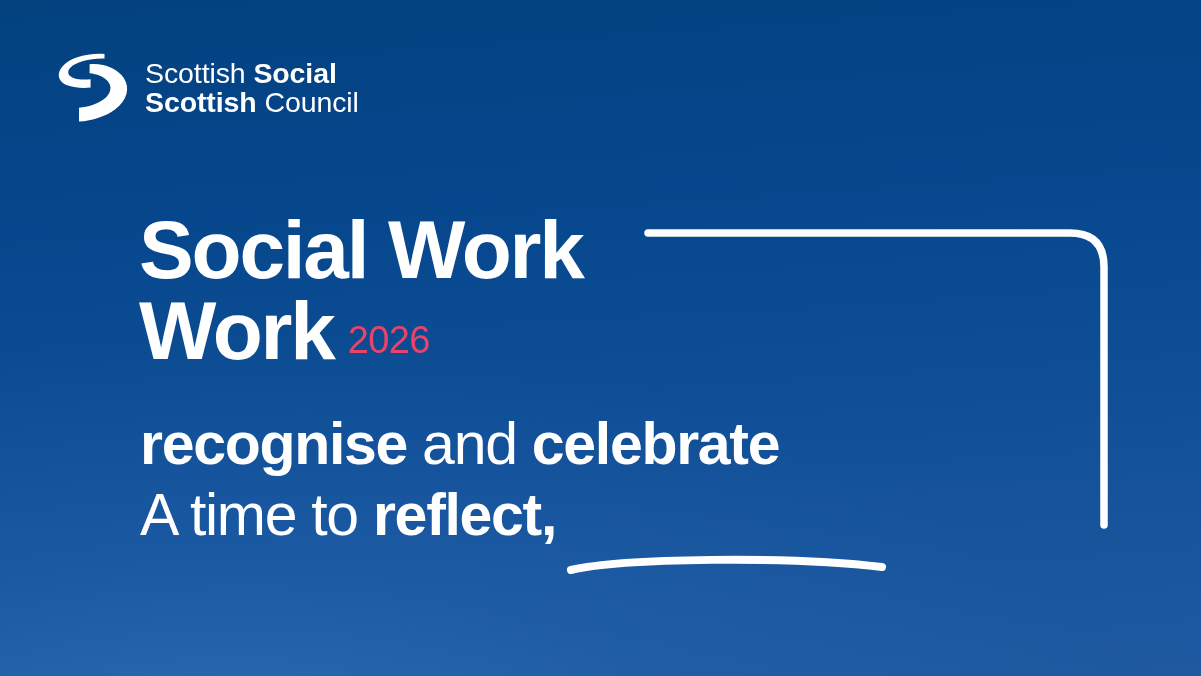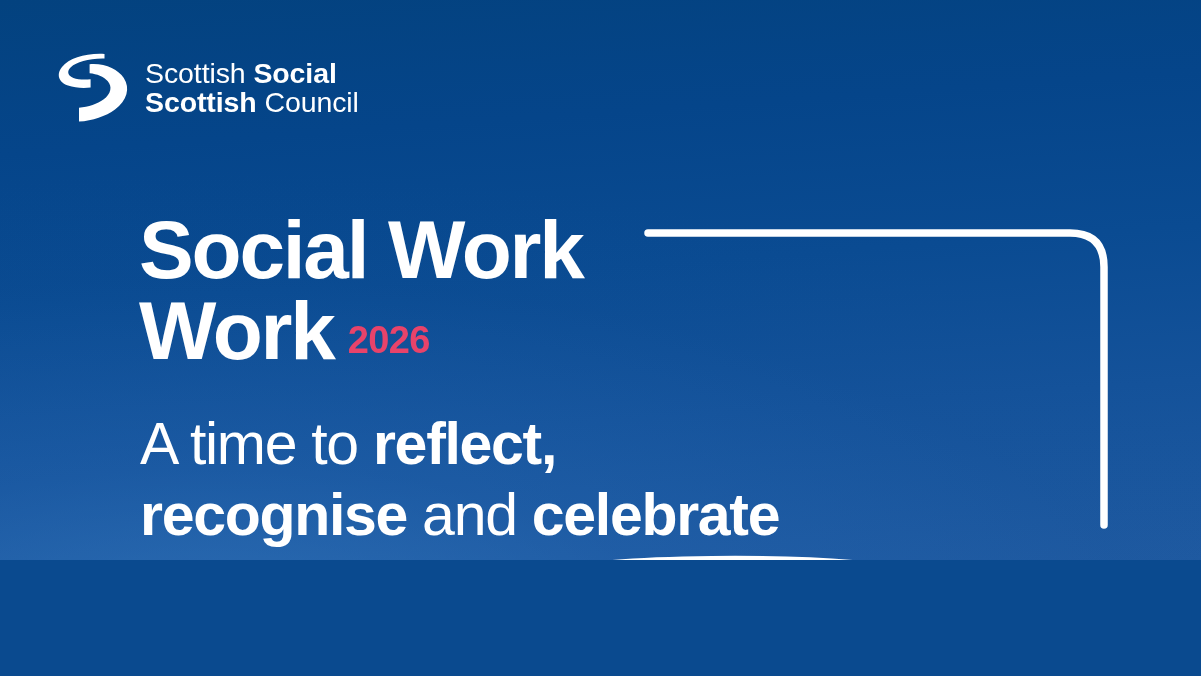--- a/index.html
+++ b/index.html
@@ -3,21 +3,21 @@
 <meta charset="utf-8">
 <style>
   html, body {
     margin: 0;
     padding: 0;
     background: #0a4a8f;
   }
   #banner {
     position: relative;
     width: 1201px;
-    height: 560px;
+    height: 676px;
     overflow: hidden;
     font-family: "Liberation Sans", sans-serif;
     background:
       radial-gradient(ellipse 125% 110% at 18% 118%,
         rgba(60,130,200,0.55) 0%,
         rgba(40,105,180,0.30) 32%,
         rgba(20,80,150,0.06) 62%,
         rgba(0,0,0,0) 80%),
       linear-gradient(176deg,
         #03427f 0%,
@@ -57,21 +57,21 @@
     color: #ffffff;
     font-weight: 700;
     font-size: 82px;
     line-height: 0.985;
     letter-spacing: -2.2px;
     white-space: nowrap;
     margin-top: 24px;
   }
   #year {
     font-size: 38px;
-    font-weight: 700;
+    font-weight: 400;
     letter-spacing: -0.6px;
     margin-left: 14px;
     position: relative;
     top: -6px;
   }
 
   
   #tagline {
     position: absolute;
     left: 140px;
@@ -140,21 +140,21 @@
   <svg id="bracket" viewBox="0 0 500 340">
     <path d="M18 21 L440 21 Q474 21 474 55 L474 313" fill="none" stroke="#ffffff" stroke-width="7.5" stroke-linecap="round" stroke-linejoin="round"></path>
   </svg>
 
   <div id="headline">
     <div>Social Work</div>
     <div><span>Work</span><span id="year" style="color: rgb(232, 67, 106);">2026</span></div>
   </div>
 
   <div id="tagline">
+    <div><span class="heavy">recognise</span><span class="light"> and </span><span class="heavy">celebrate</span></div>
     <div><span class="light">A time to </span><span class="heavy">reflect,</span></div>
-    <div><span class="heavy">recognise</span><span class="light"> and </span><span class="heavy">celebrate</span></div>
   </div>
 
   <svg id="underline" viewBox="0 0 350 48">
     <path d="M19 30 C70 18, 240 16, 330 27" fill="none" stroke="#ffffff" stroke-width="8" stroke-linecap="round"></path>
   </svg>
 
 </div>
 
 </body></html>

